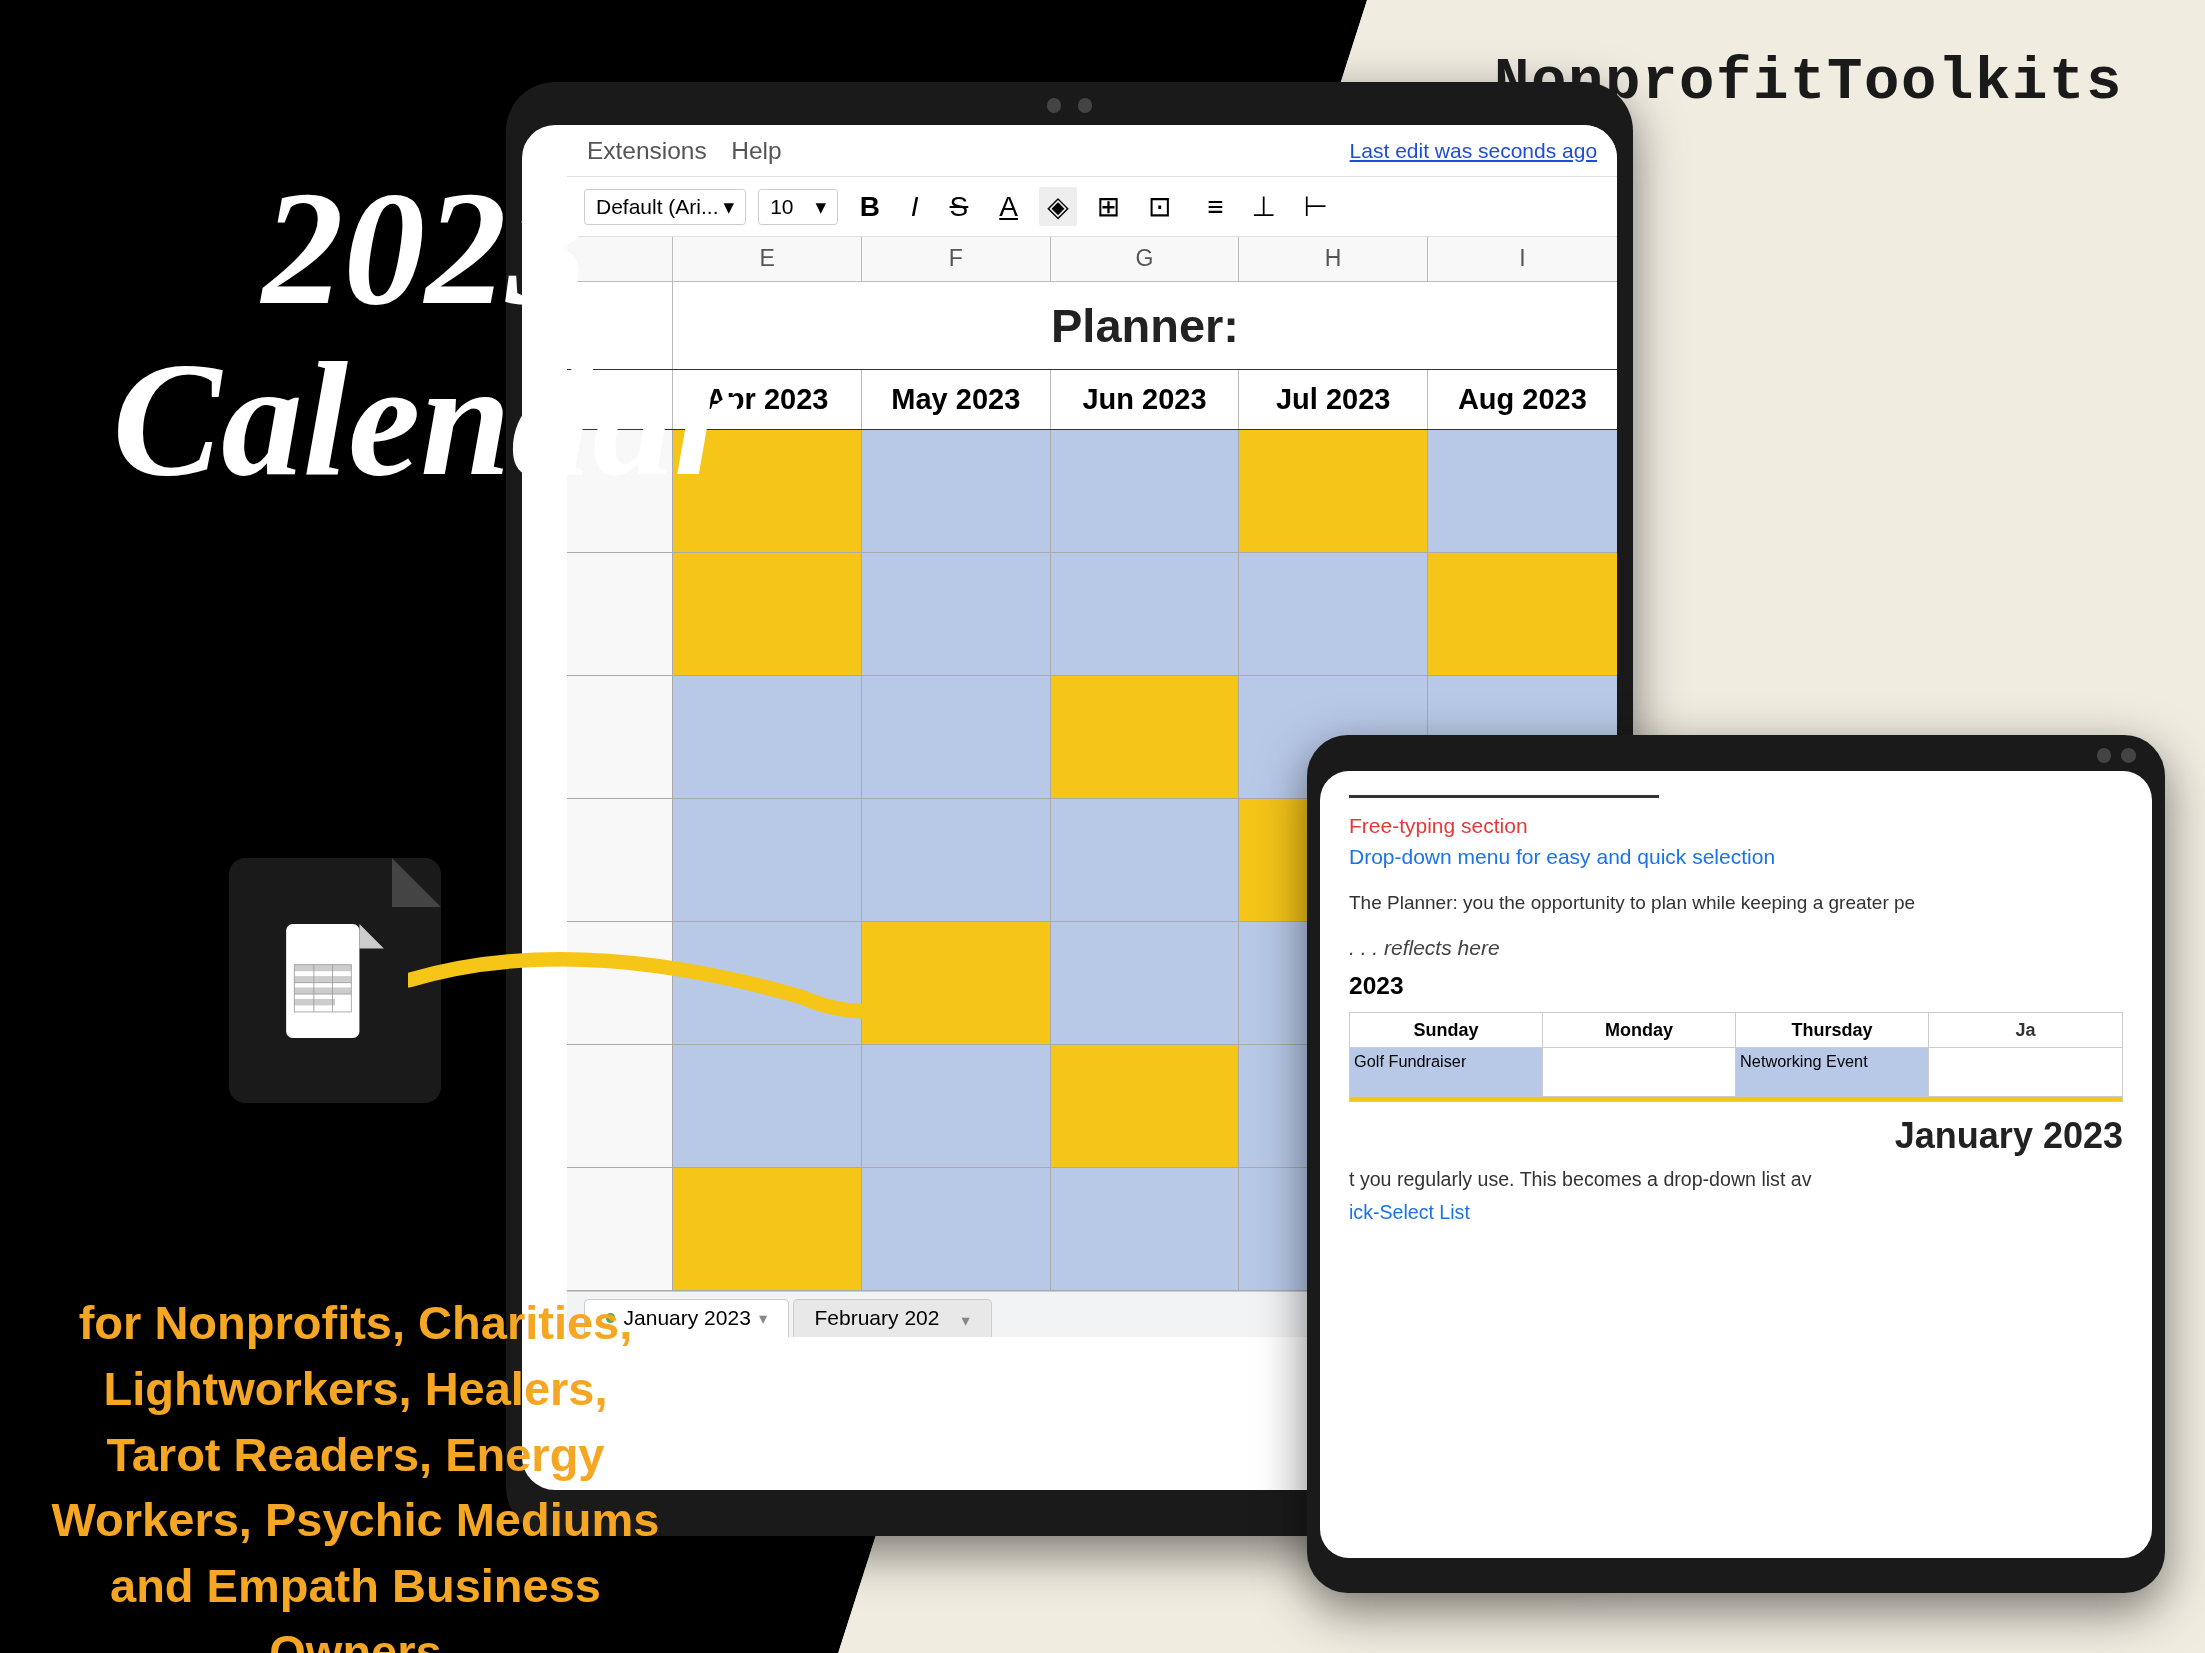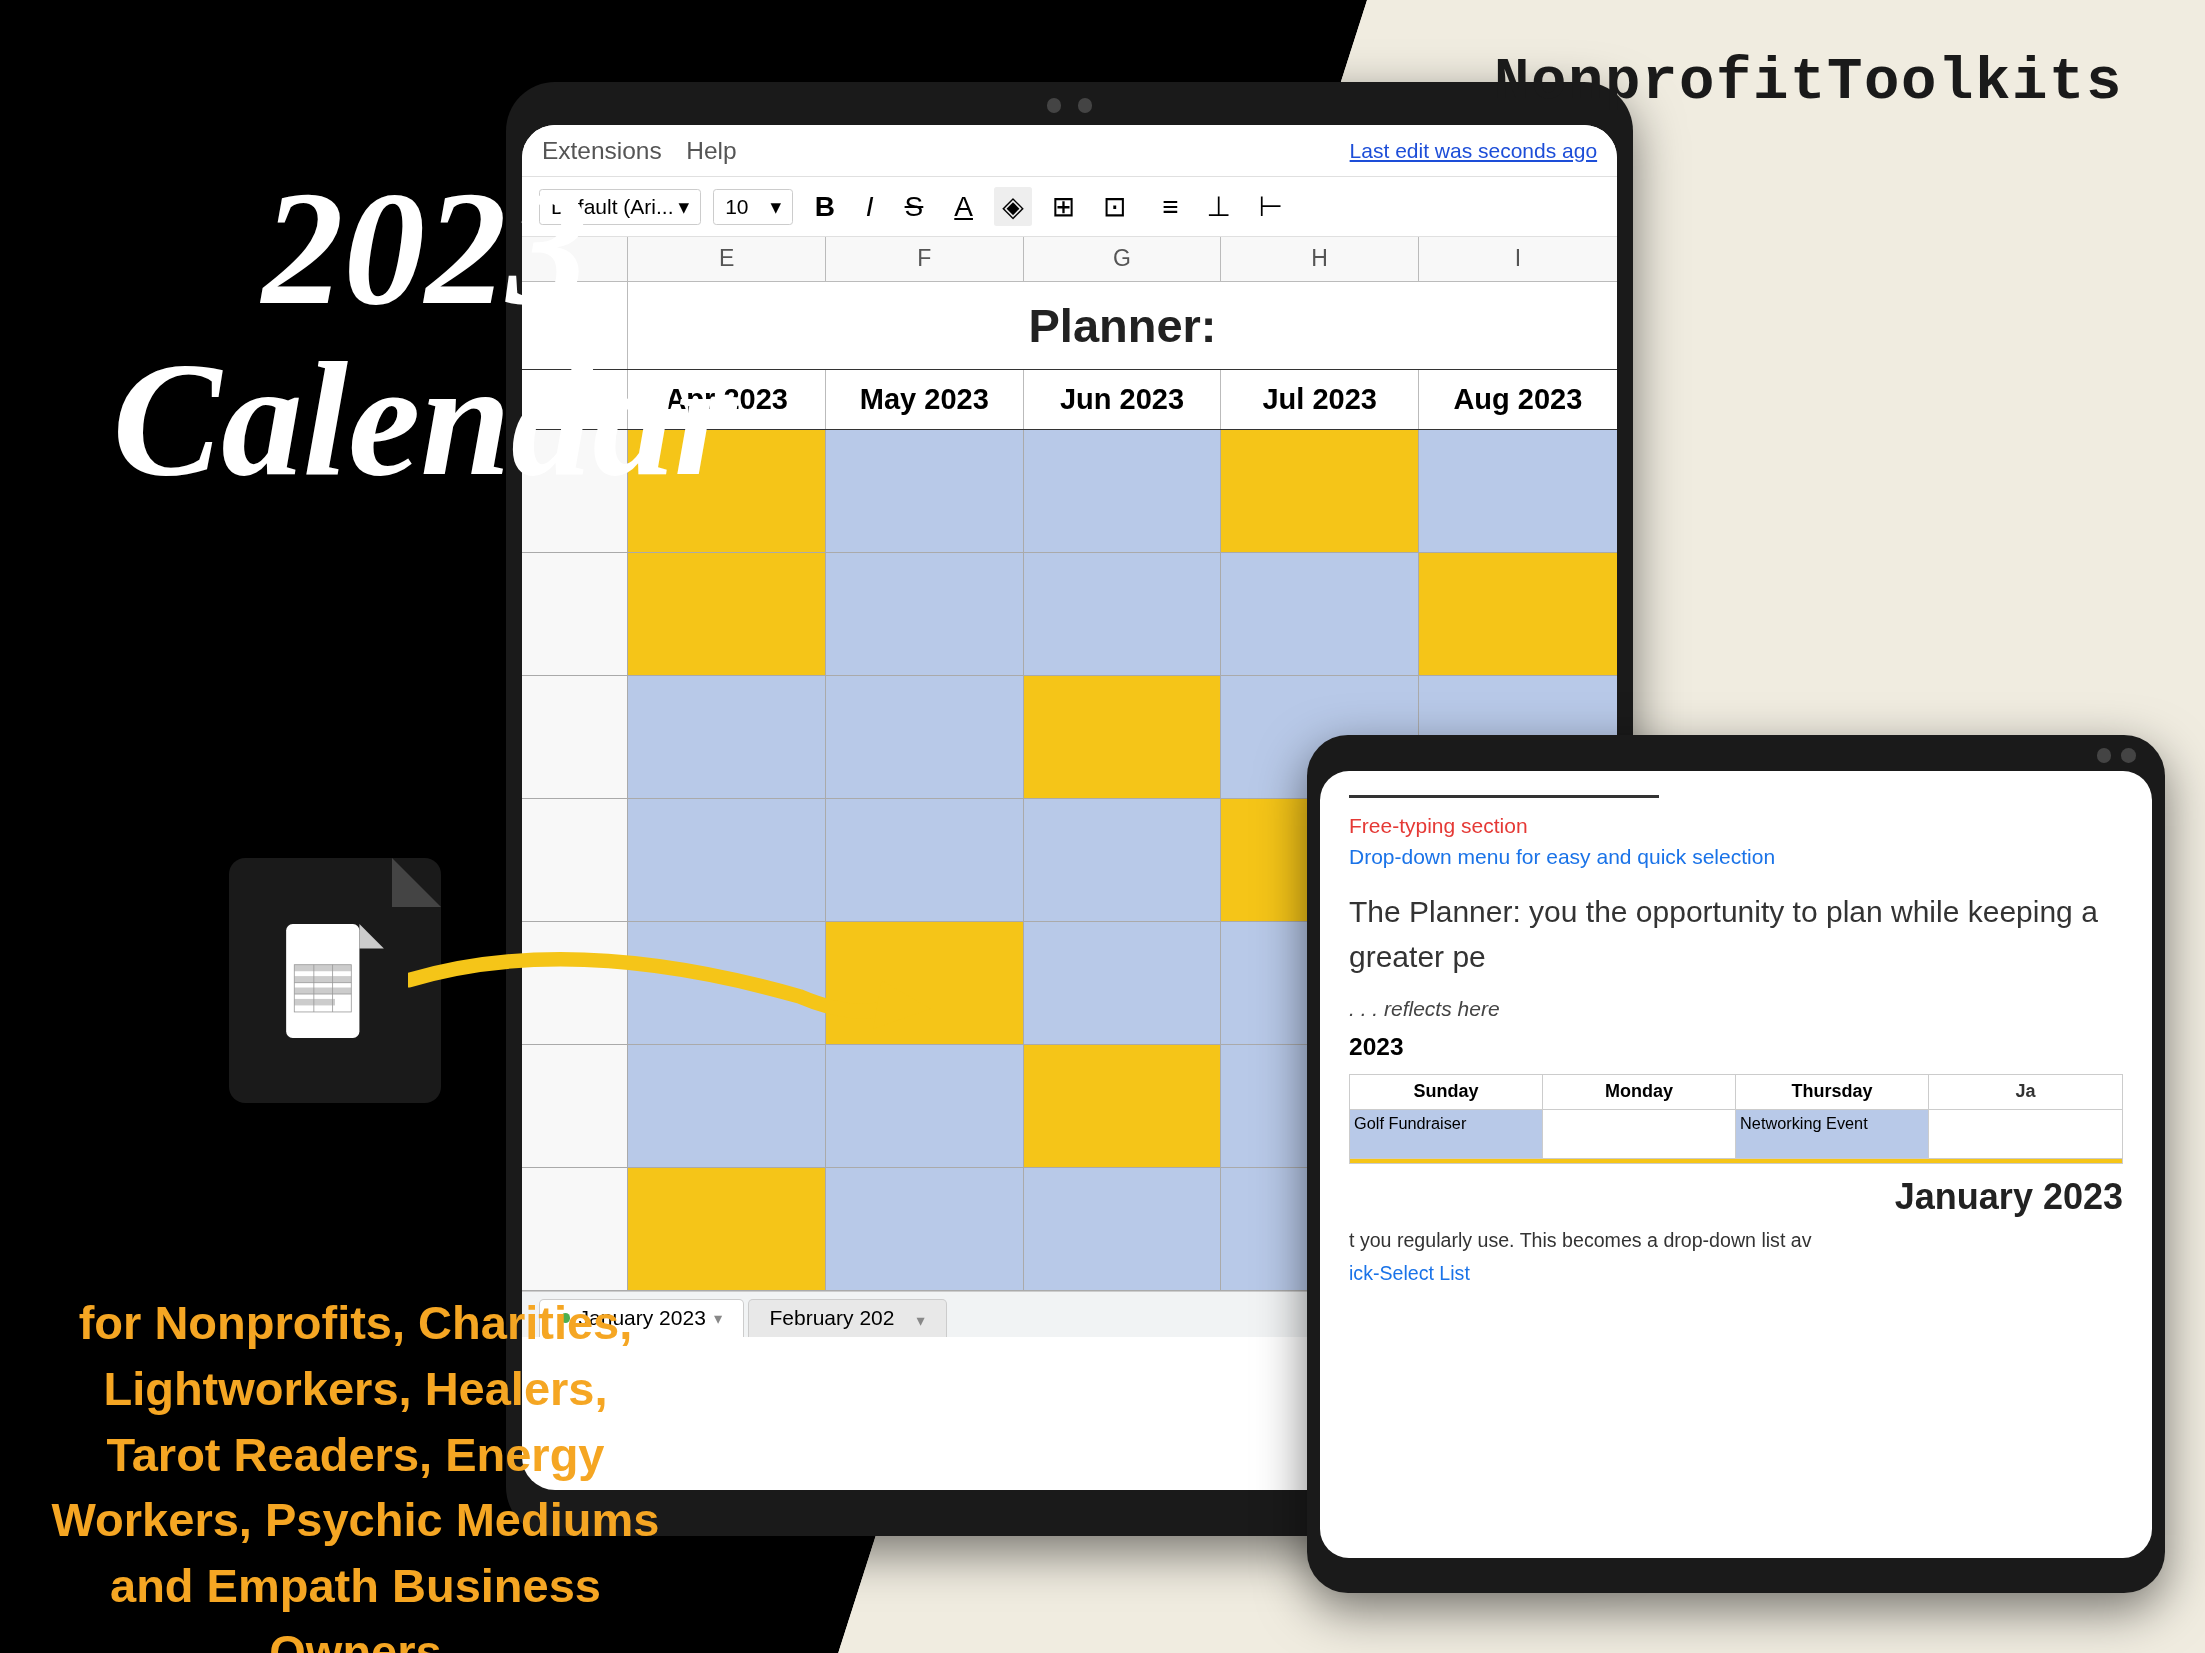--- a/index.html
+++ b/index.html
@@ -142,20 +142,21 @@
       height: 14.7px;
       background: #444;
       border-radius: 50%;
     }
 
     .tablet-main-screen {
       background: #fff;
       border-radius: 33px;
       overflow: hidden;
       height: calc(100% - 57px);
+      padding-left: 45px;
     }
 
     
     .tablet-secondary {
       position: absolute;
       top: 735px;
       left: 1307px;
       width: 858px;
       height: 858px;
       background: #1a1a1a;
@@ -355,21 +356,21 @@
 
   <div class="tablet-secondary-screen">
     <div style="padding:24.5px 29px;">
 
       <div style="height:2.5px;background:#333;margin-bottom:16.3px;width:40%;"></div>
 
       <div style="color:#e53935;font-size:21px;margin-bottom:6.5px;">Free-typing section</div>
 
       <div style="color:#1a73e8;font-size:21px;margin-bottom:20.4px;">Drop-down menu for easy and quick selection</div>
 
-      <div style="font-size:30px;color:#333;margin:18px 0;line-height:1.5;">The Planner:
+      <div style="font-size:19px;color:#333;margin:18px 0;line-height:1.5;">The Planner:
 you the opportunity to plan while keeping a greater pe</div>
 
       <div style="font-size:21px;color:#444;font-style:italic;margin:12.3px 0;">. . . reflects here</div>
 
       <div style="font-size:24.5px;font-weight:bold;margin:12.3px 0;">2023</div>
 
       <div style="border:0.8px solid #ccc;margin:12.3px 0;font-size:18px;">
         <div style="display:grid;grid-template-columns:1fr 1fr 1fr 1fr;border-bottom:0.8px solid #ccc;">
           <div style="padding:6.5px;text-align:center;font-weight:bold;font-size:18px;border-right:0.8px solid #ccc;">Sunday</div>
           <div style="padding:6.5px;text-align:center;font-weight:bold;font-size:18px;border-right:0.8px solid #ccc;">Monday</div>

